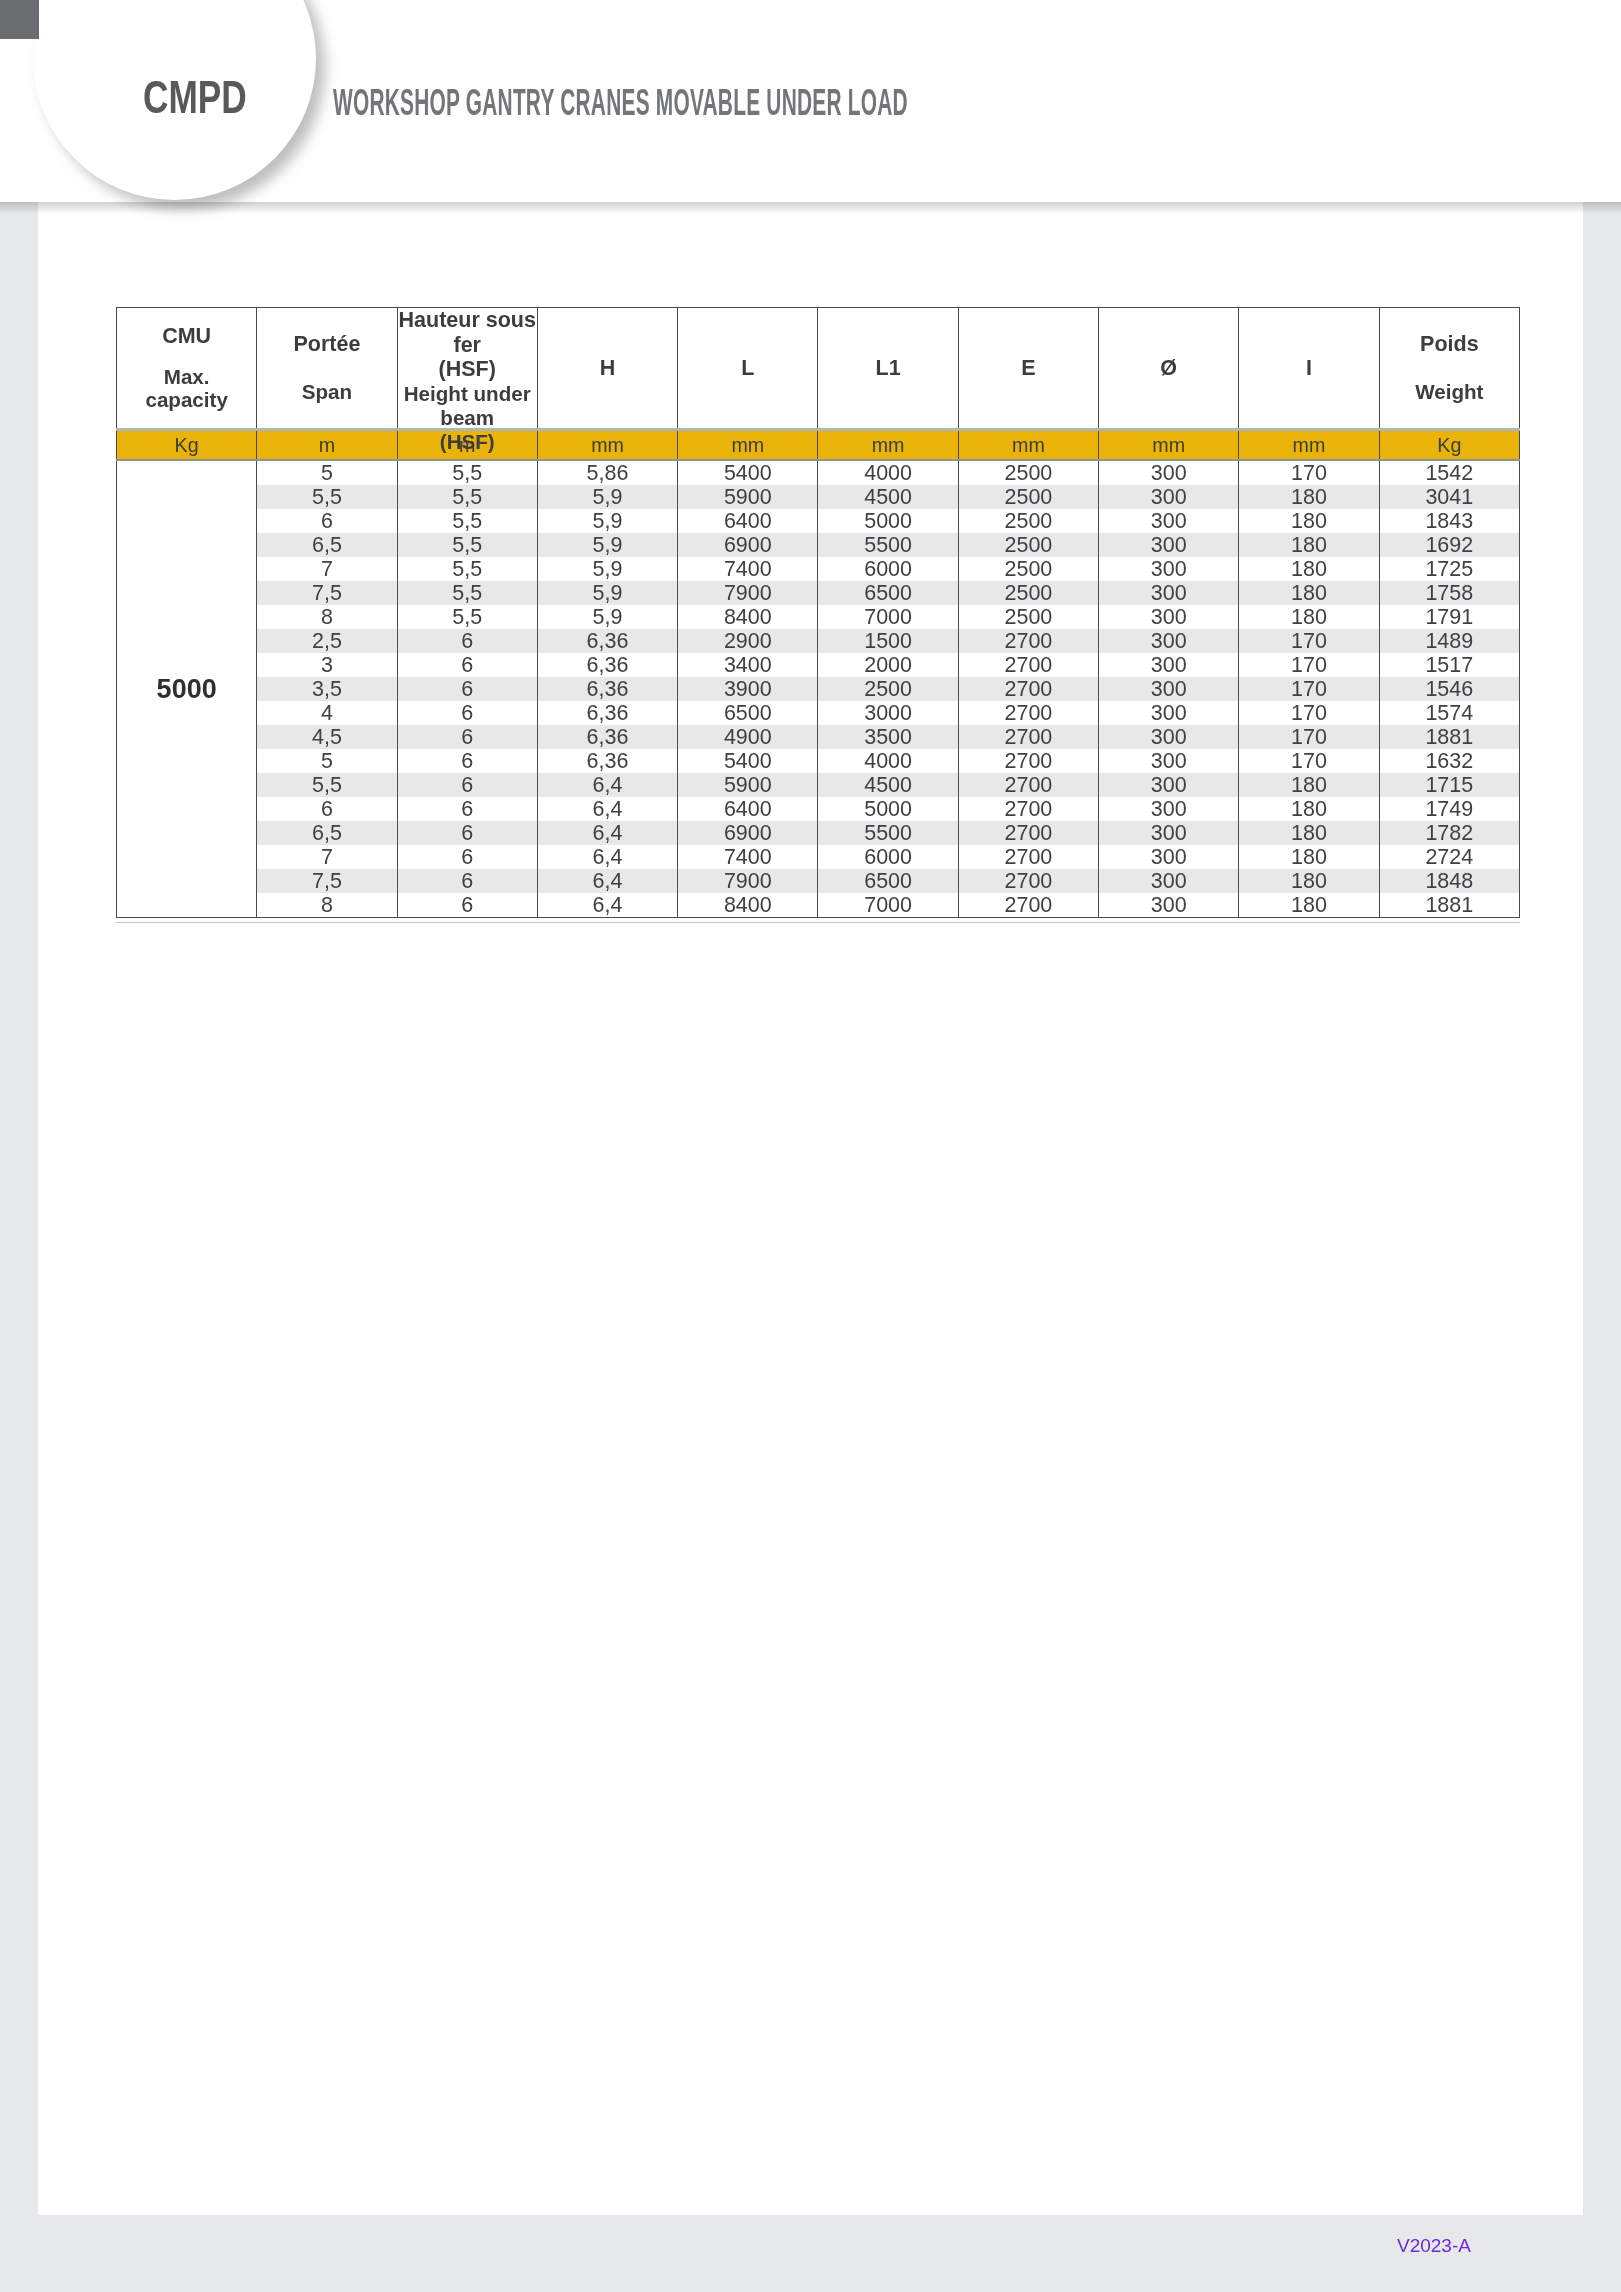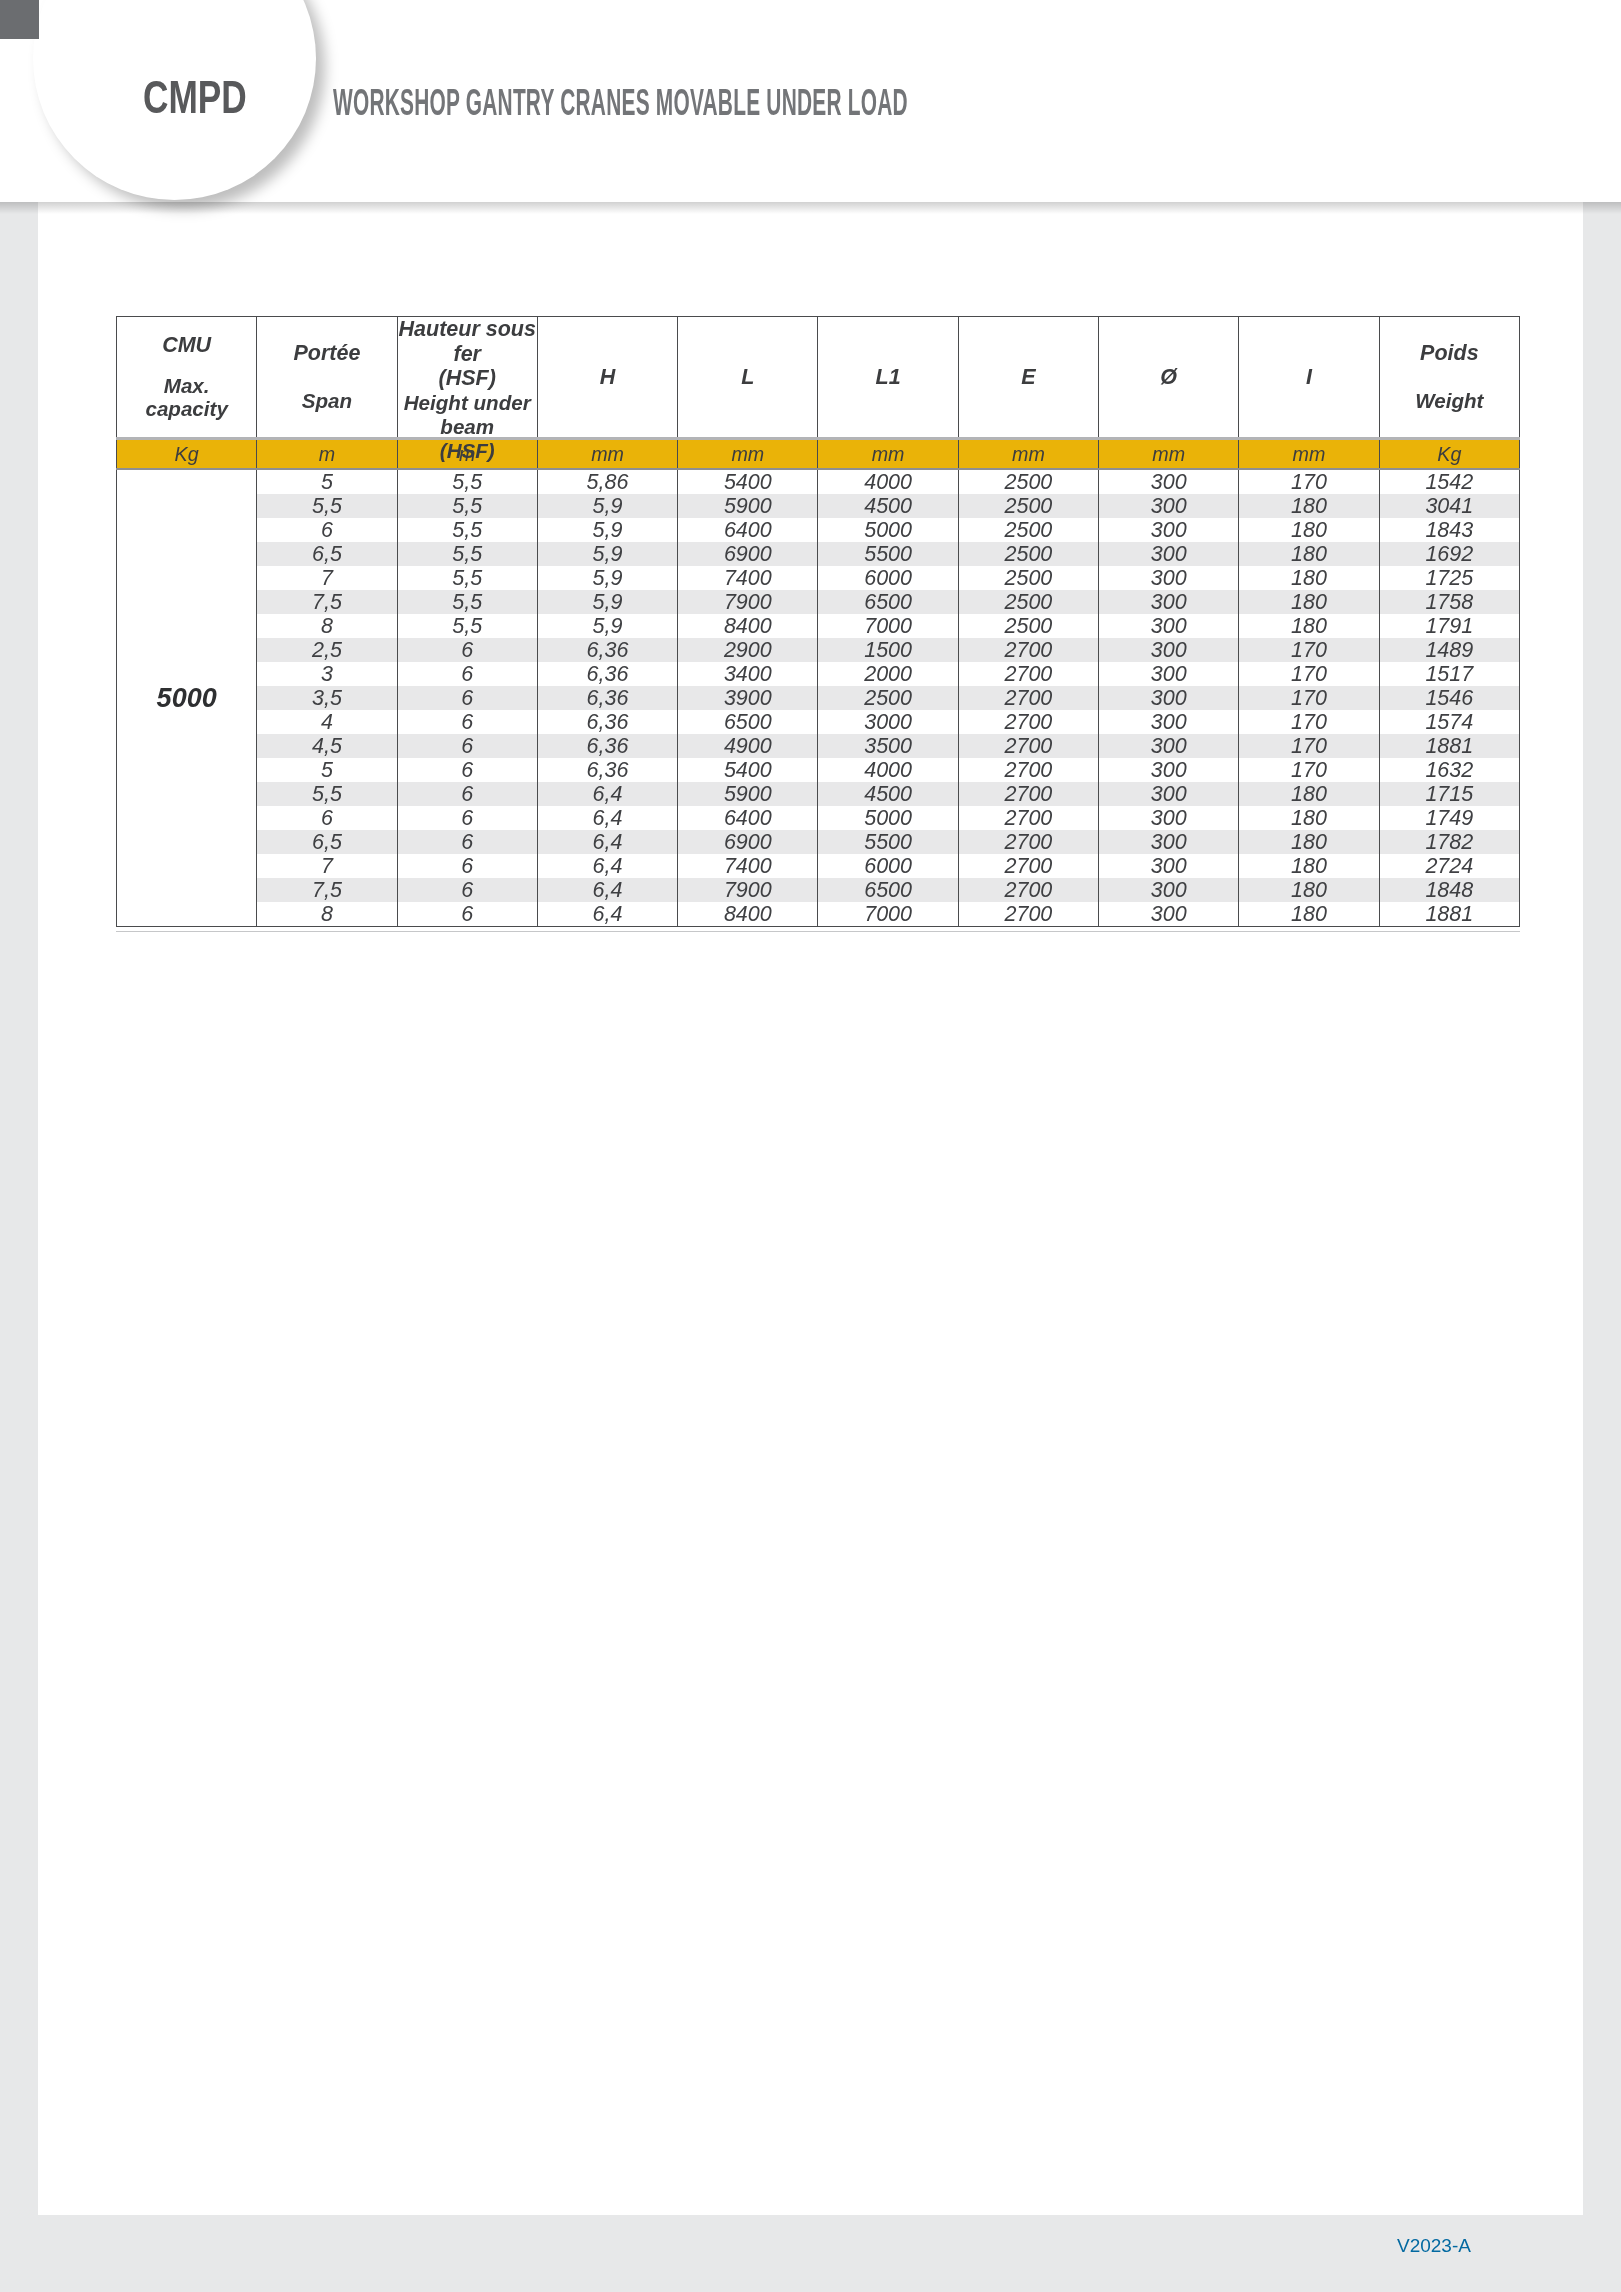--- a/index.html
+++ b/index.html
@@ -34,21 +34,21 @@
   .corner-square{position:absolute;left:0;top:0;width:39px;height:39px;background:#6b6d70;z-index:5;}
 
   .page-title{
     position:absolute;left:333px;top:85px;z-index:4;
     font-size:36px;font-weight:bold;color:#737578;line-height:1;
     transform:scaleX(0.58);transform-origin:left top;white-space:nowrap;
     letter-spacing:0.4px;
   }
 
   
-  .table-wrap{position:absolute;left:116px;top:316px;width:1496px;z-index:2;font-style:italic;}
+  .table-wrap{position:absolute;left:116px;top:307px;width:1496px;z-index:2;}
   table.spec{
     border-collapse:collapse;table-layout:fixed;width:1404px;
     border:1.8px solid #4a4b4d;
   }
   table.spec th, table.spec td{
     border-left:1.8px solid #4a4b4d;
     padding:0;text-align:center;vertical-align:middle;
     color:#3c3d3f;
   }
   table.spec th{
@@ -73,21 +73,21 @@
   }
   tbody.data tr:nth-child(even){background:#e8e8e9;}
   tbody.data tr:nth-child(odd){background:#ffffff;}
   tbody.data td.cmu{
     background:#ffffff;font-size:27px;font-weight:bold;color:#2e2f31;
   }
   .table-bottom-rule{position:absolute;left:0;top:100%;margin-top:3.6px;width:1404px;height:1.8px;background:#c6c7c9;}
 
   .version-label{
     position:absolute;left:1397px;top:2235px;z-index:2;
-    font-size:19px;color:#0369a1;white-space:nowrap;
+    font-size:19px;color:#6d28d9;white-space:nowrap;
   }
 </style>
 </head>
 <body>
 
 <div class="page">
 
   <div class="panel"></div>
 
   <div class="top-band"></div>

